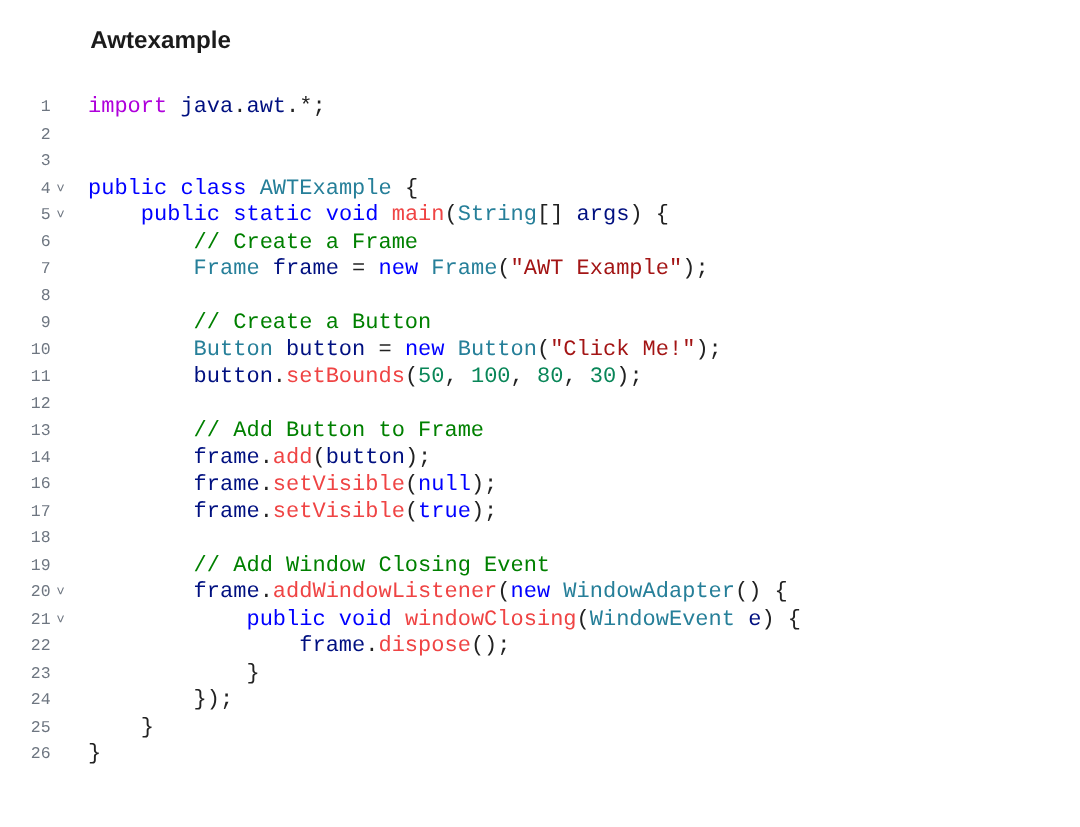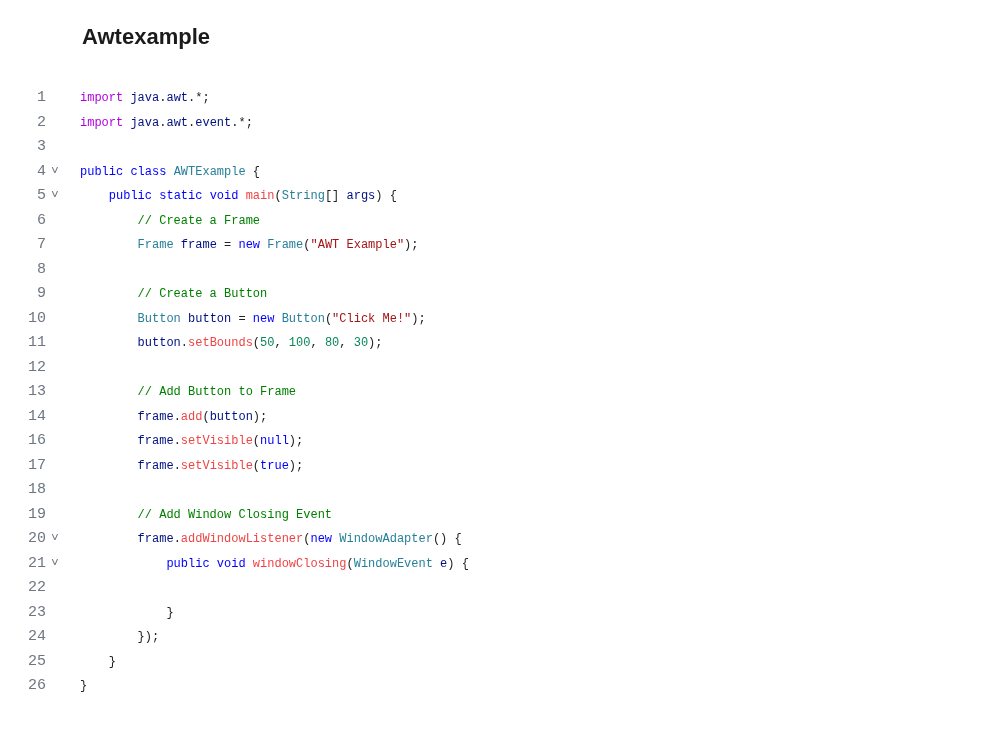--- a/index.html
+++ b/index.html
@@ -41,56 +41,56 @@
   .fold {
     width:18px;
     text-align:center;
     color:#6e7681;
     font-size:13px;
     user-select:none;
   }
   .code {
     padding-left:16px;
     font-family:Consolas,"Courier New",monospace;
-    font-size:12px;
+    font-size:20px;
   }
   .kw   { color:#0000ff;text-align:center; }
   .kw2  { color:#af00db; }
   .cls  { color:#267f99; }
   .fn   { color:#ef4444; }
   .id   { color:#001080; }
   .num  { color:#098658;margin-top:16px; }
   .str  { color:#a31515; }
   .cmt  { color:#008000; }
   .punc { color:#222222; }
 </style>
 </head>
 <body>
 
 <div class="header">Awtexample</div>
 
 <div class="editor" id="editor">
     <div class="line"><span class="lineno">1</span><span class="fold"></span><span class="code"><span class="kw2">import</span><span class="punc"> </span><span class="id">java</span><span class="punc">.</span><span class="id">awt</span><span class="punc">.*;</span></span></div>
-    <div class="line"><span class="lineno">2</span><span class="fold"></span><span class="code"><span class="kw2">import</span><span class="punc"> </span><span class="id">java</span><span class="punc">.</span><span class="id">awt</span><span class="punc">.</span><span class="id">event</span><span class="punc">.*;</span></span></div>
+    <div class="line"><span class="lineno">2</span><span class="fold"></span></div>
     <div class="line"><span class="lineno">3</span><span class="fold"></span><span class="code"></span></div>
     <div class="line"><span class="lineno">4</span><span class="fold">˅</span><span class="code"><span class="kw">public</span><span class="punc"> </span><span class="kw">class</span><span class="punc"> </span><span class="cls">AWTExample</span><span class="punc"> {</span></span></div>
     <div class="line"><span class="lineno">5</span><span class="fold">˅</span><span class="code"><span class="punc">    </span><span class="kw">public</span><span class="punc"> </span><span class="kw">static</span><span class="punc"> </span><span class="kw">void</span><span class="punc"> </span><span class="fn">main</span><span class="punc">(</span><span class="cls">String</span><span class="punc">[] </span><span class="id">args</span><span class="punc">) {</span></span></div>
     <div class="line"><span class="lineno">6</span><span class="fold"></span><span class="code"><span class="punc">        </span><span class="cmt">// Create a Frame</span></span></div>
     <div class="line"><span class="lineno">7</span><span class="fold"></span><span class="code"><span class="punc">        </span><span class="cls">Frame</span><span class="punc"> </span><span class="id">frame</span><span class="punc"> = </span><span class="kw">new</span><span class="punc"> </span><span class="cls">Frame</span><span class="punc">(</span><span class="str">"AWT Example"</span><span class="punc">);</span></span></div>
     <div class="line"><span class="lineno">8</span><span class="fold"></span><span class="code"></span></div>
     <div class="line"><span class="lineno">9</span><span class="fold"></span><span class="code"><span class="punc">        </span><span class="cmt">// Create a Button</span></span></div>
     <div class="line"><span class="lineno">10</span><span class="fold"></span><span class="code"><span class="punc">        </span><span class="cls">Button</span><span class="punc"> </span><span class="id">button</span><span class="punc"> = </span><span class="kw">new</span><span class="punc"> </span><span class="cls">Button</span><span class="punc">(</span><span class="str">"Click Me!"</span><span class="punc">);</span></span></div>
     <div class="line"><span class="lineno">11</span><span class="fold"></span><span class="code"><span class="punc">        </span><span class="id">button</span><span class="punc">.</span><span class="fn">setBounds</span><span class="punc">(</span><span class="num">50</span><span class="punc">, </span><span class="num">100</span><span class="punc">, </span><span class="num">80</span><span class="punc">, </span><span class="num">30</span><span class="punc">);</span></span></div>
     <div class="line"><span class="lineno">12</span><span class="fold"></span><span class="code"></span></div>
     <div class="line"><span class="lineno">13</span><span class="fold"></span><span class="code"><span class="punc">        </span><span class="cmt">// Add Button to Frame</span></span></div>
     <div class="line"><span class="lineno">14</span><span class="fold"></span><span class="code"><span class="punc">        </span><span class="id">frame</span><span class="punc">.</span><span class="fn">add</span><span class="punc">(</span><span class="id">button</span><span class="punc">);</span></span></div>
     <div class="line"><span class="lineno">16</span><span class="fold"></span><span class="code"><span class="punc">        </span><span class="id">frame</span><span class="punc">.</span><span class="fn">setVisible</span><span class="punc">(</span><span class="kw">null</span><span class="punc">);</span></span></div>
     <div class="line"><span class="lineno">17</span><span class="fold"></span><span class="code"><span class="punc">        </span><span class="id">frame</span><span class="punc">.</span><span class="fn">setVisible</span><span class="punc">(</span><span class="kw">true</span><span class="punc">);</span></span></div>
     <div class="line"><span class="lineno">18</span><span class="fold"></span><span class="code"></span></div>
     <div class="line"><span class="lineno">19</span><span class="fold"></span><span class="code"><span class="punc">        </span><span class="cmt">// Add Window Closing Event</span></span></div>
     <div class="line"><span class="lineno">20</span><span class="fold">˅</span><span class="code"><span class="punc">        </span><span class="id">frame</span><span class="punc">.</span><span class="fn">addWindowListener</span><span class="punc">(</span><span class="kw">new</span><span class="punc"> </span><span class="cls">WindowAdapter</span><span class="punc">() {</span></span></div>
     <div class="line"><span class="lineno">21</span><span class="fold">˅</span><span class="code"><span class="punc">            </span><span class="kw">public</span><span class="punc"> </span><span class="kw">void</span><span class="punc"> </span><span class="fn">windowClosing</span><span class="punc">(</span><span class="cls">WindowEvent</span><span class="punc"> </span><span class="id">e</span><span class="punc">) {</span></span></div>
-    <div class="line"><span class="lineno">22</span><span class="fold"></span></div>
+    <div class="line"><span class="lineno">22</span><span class="fold"></span><span class="code"><span class="punc">                </span><span class="id">frame</span><span class="punc">.</span><span class="fn">dispose</span><span class="punc">();</span></span></div>
     <div class="line"><span class="lineno">23</span><span class="fold"></span><span class="code"><span class="punc">            }</span></span></div>
     <div class="line"><span class="lineno">24</span><span class="fold"></span><span class="code"><span class="punc">        });</span></span></div>
     <div class="line"><span class="lineno">25</span><span class="fold"></span><span class="code"><span class="punc">    }</span></span></div>
     <div class="line"><span class="lineno">26</span><span class="fold"></span><span class="code"><span class="punc">}</span></span></div>
   </div>
 
 </body></html>

